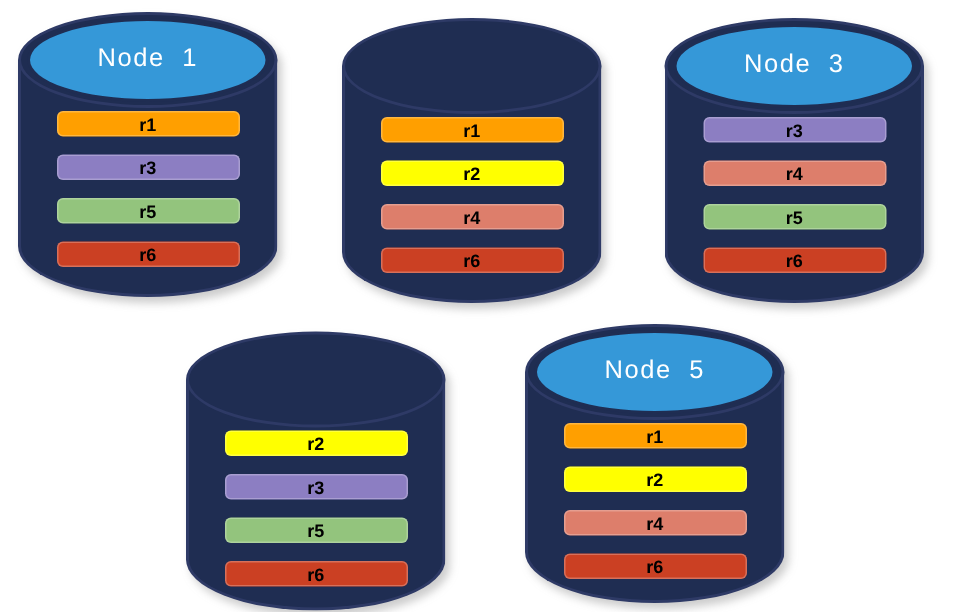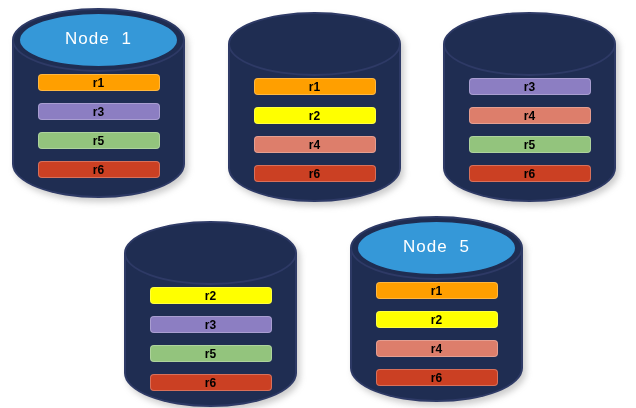--- a/index.html
+++ b/index.html
@@ -101,20 +101,23 @@
       <div class="bar" style="background: rgb(255, 159, 0);">r1</div>
       <div class="bar" style="background: rgb(255, 255, 0);">r2</div>
       <div class="bar" style="background: rgb(221, 126, 107);">r4</div>
       <div class="bar" style="background: rgb(203, 64, 35);">r6</div>
     </div>
   </div>
 
   <div class="node n2">
     <div class="cyl-body"></div>
     <div class="cyl-top-rim"></div>
+    <div class="cyl-top">
+      <span class="node-label">Node 3</span>
+    </div>
     <div class="bars">
       <div class="bar" style="background: rgb(140, 126, 194);">r3</div>
       <div class="bar" style="background: rgb(221, 126, 107);">r4</div>
       <div class="bar" style="background: rgb(147, 196, 125);">r5</div>
       <div class="bar" style="background: rgb(203, 64, 35);">r6</div>
     </div>
   </div>
 
   <div class="node n3">
     <div class="cyl-body"></div>

